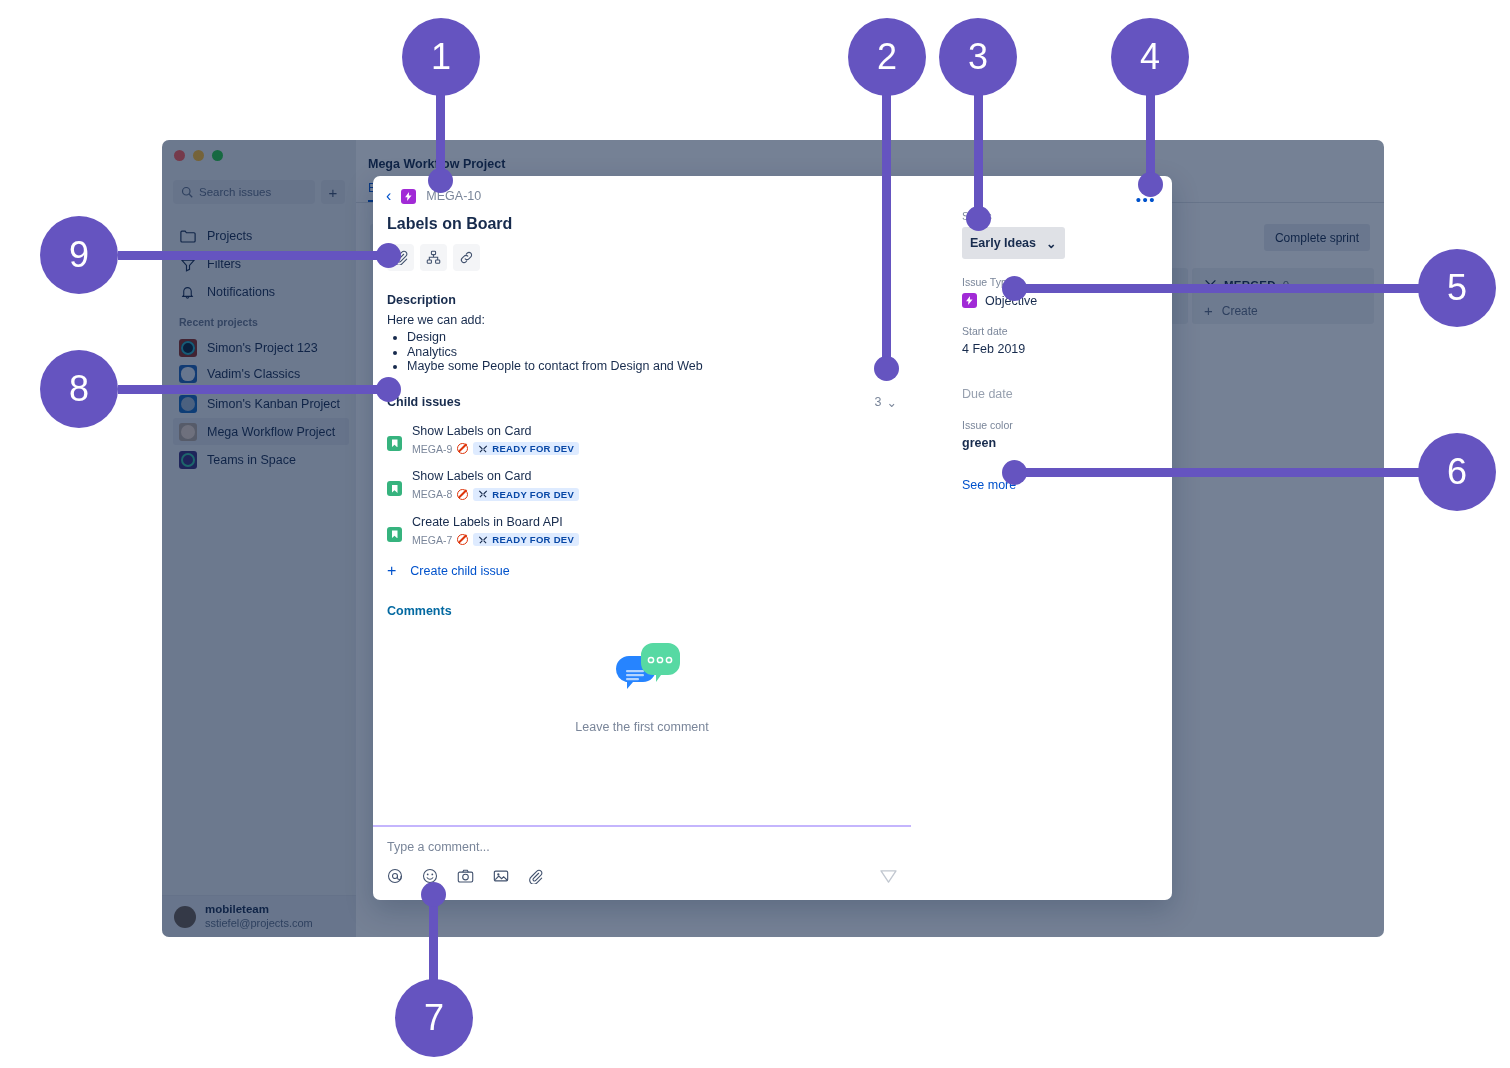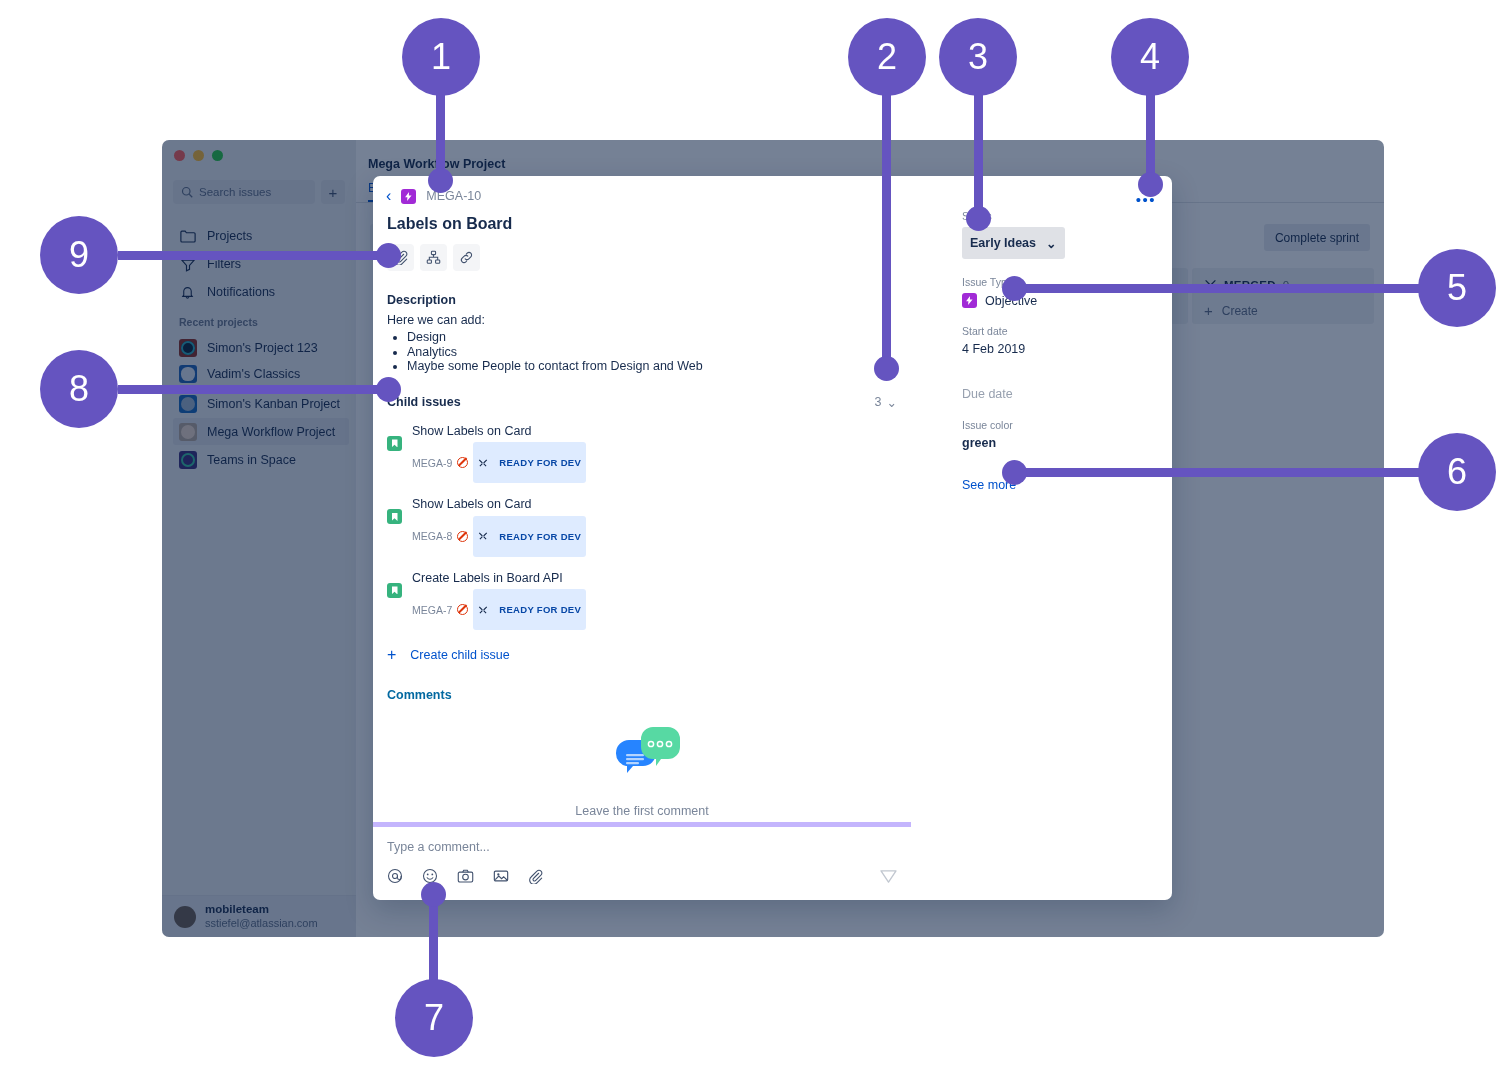--- a/index.html
+++ b/index.html
@@ -220,35 +220,35 @@
     background: #36b37e; flex: none;
     display: flex; align-items: center; justify-content: center;
   }
   .story-ico span { width: 6px; height: 8px; background: #fff; clip-path: polygon(0 0,100% 0,100% 100%,50% 68%,0 100%); display:block; }
   .child-name { font-size: 12.5px; color: #172b4d; line-height: 1.4; }
   .child-meta { display: flex; align-items: center; gap: 5px; margin-top: 2px; }
   .child-key { font-size: 10.5px; color: #7a869a; }
   .block-ico { width: 11px; height: 11px; border-radius: 50%; border: 1.6px solid #de350b; position: relative; }
   .block-ico:after { content:''; position:absolute; left:-1px; top:3px; width:11px; height:1.6px; background:#de350b; transform: rotate(-45deg); }
   .status-lozenge {
-    display: flex; align-items: center; gap: 11px;
+    display: flex; align-items: center; gap: 4px;
     background: #deebff; border-radius: 3px;
-    padding: 15px 5px;
+    padding: 1px 5px;
     font-size: 9.5px; font-weight: 700; color: #0747a6; letter-spacing: .3px;
   }
   .create-child { display: flex; align-items: center; gap: 14px; margin-top: 17px; }
   .create-child .p { font-size: 16px; color: #0052cc; line-height: 1; }
   .create-child .l { font-size: 12.5px; color: #0052cc; }
 
   .comments-h { font-size: 12.5px; font-weight: 700; color: #0369a1; margin-top: 25px; }
   .empty-wrap { margin-top: 24px; text-align: center; }
   .empty-txt { font-size: 12.5px; color: #7a869a; margin-top: 10px; }
 
   .comment-bar {
-    border-top: 5px solid #c4b5fd;
+    border-top: 2px solid #c4b5fd;
     padding: 13px 14px 12px;
   }
   .comment-ph { font-size: 12.5px; color: #7a869a; }
   .comment-icons { display: flex; align-items: center; gap: 19px; margin-top: 14px; position: relative; }
   .comment-icons .send { position: absolute; right: 0; }
 
   
   .fld { margin-bottom: 17px; }
   .fld-lab { font-size: 10.5px; color: #7a869a; margin-bottom: 5px; }
   .fld-val { font-size: 12.5px; font-weight: 700; color: #172b4d; }
@@ -361,21 +361,21 @@
       <span class="pav a5">
           <i class="gl"></i>
         </span>
       <span>Teams in Space</span>
     </div>
 
     <div class="profile">
       <span class="av"></span>
       <span>
         <span class="nm" style="display:block">mobileteam</span>
-        <span class="em" style="display:block">sstiefel@atlassian.com</span>
+        <span class="em" style="display:block">sstiefel@projects.com</span>
       </span>
     </div>
   </div>
 
   <div class="app-main">
     <div class="app-title">Mega Workflow Project</div>
     <div class="app-tab">Board</div>
     <div class="hr-line"></div>
     <div class="search-ghost">Q</div>
     <div class="complete-sprint">Complete sprint</div>

